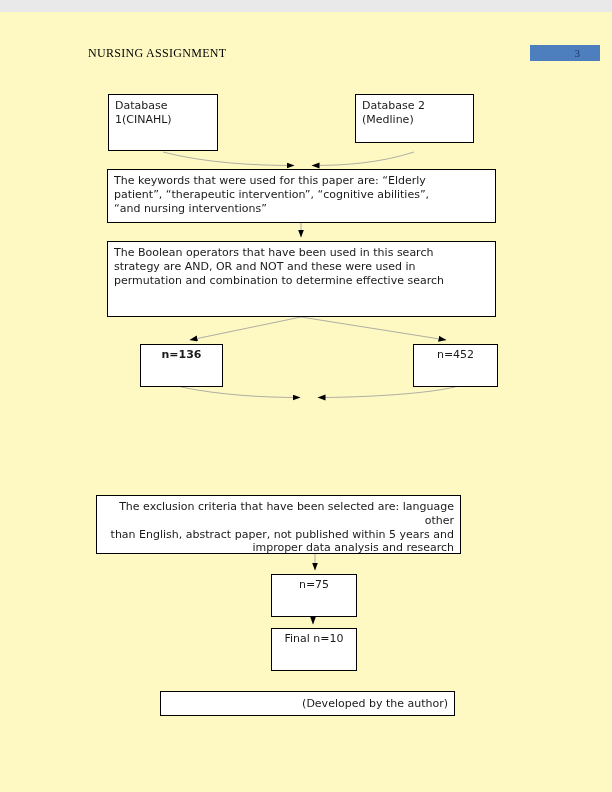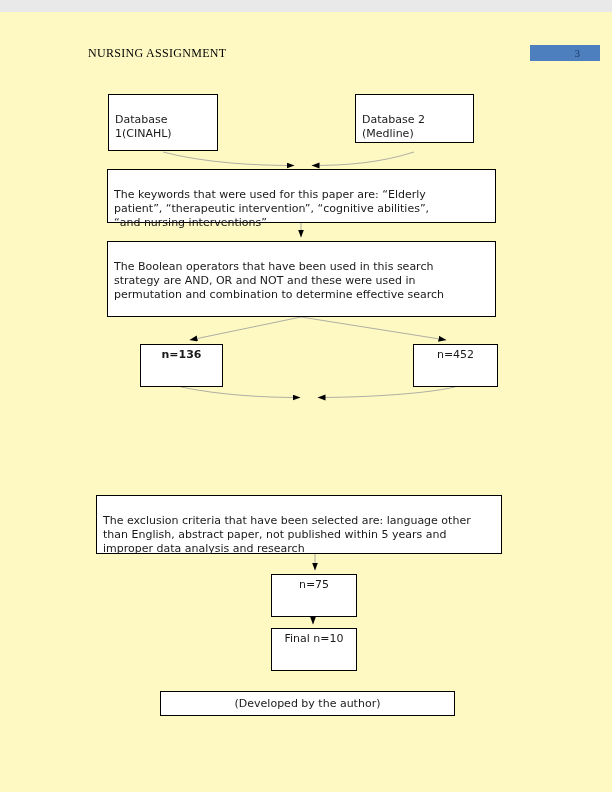--- a/index.html
+++ b/index.html
@@ -22,33 +22,33 @@
     background:#4d7ebe;
     text-align:right;box-sizing:border-box;padding-right:20px;
     font-family:"Liberation Serif","DejaVu Serif",serif;
     font-size:11px;line-height:16px;color:#1f3864;
   }
   .connectors{position:absolute;left:0;top:0;pointer-events:none;}
   .fbox{
     position:absolute;box-sizing:border-box;
     border:1px solid #000;background:#fff;
     font-size:11px;line-height:13.8px;
-    padding:18px 6px;
+    padding:4px 6px;
     white-space:pre-line;
   }
   .fbox.small{text-align:center;padding-top:3px;}
-  .fbox.centered{text-align:center;padding-top:0;line-height:23px;white-space:normal;}
+  .fbox.centered{text-align:right;padding-top:0;line-height:23px;white-space:normal;}
   .b-db1{left:108px;top:82px;width:110px;height:57px;}
   .b-db2{left:355px;top:82px;width:119px;height:49px;}
   .b-keywords{left:107px;top:157px;width:389px;height:54px;}
   .b-boolean{left:107px;top:229px;width:389px;height:76px;}
   .b-n136{left:140px;top:332px;width:83px;height:43px;font-weight:bold;}
   .b-n452{left:413px;top:332px;width:85px;height:43px;}
   .b-inclusion{left:105px;top:386px;width:413px;height:86px;}
-  .b-exclusion{left:96px;top:483px;width:406px;height:59px;}
+  .b-exclusion{left:96px;top:483px;width:365px;height:59px;text-align:right;}
   .b-n75{left:271px;top:562px;width:86px;height:43px;}
   .b-final{left:271px;top:616px;width:86px;height:43px;}
   .b-credit{left:160px;top:679px;width:295px;height:25px;}
 </style>
 </head>
 <body>
 
 <div class="page">
 
   <span class="running-head">NURSING ASSIGNMENT</span>

